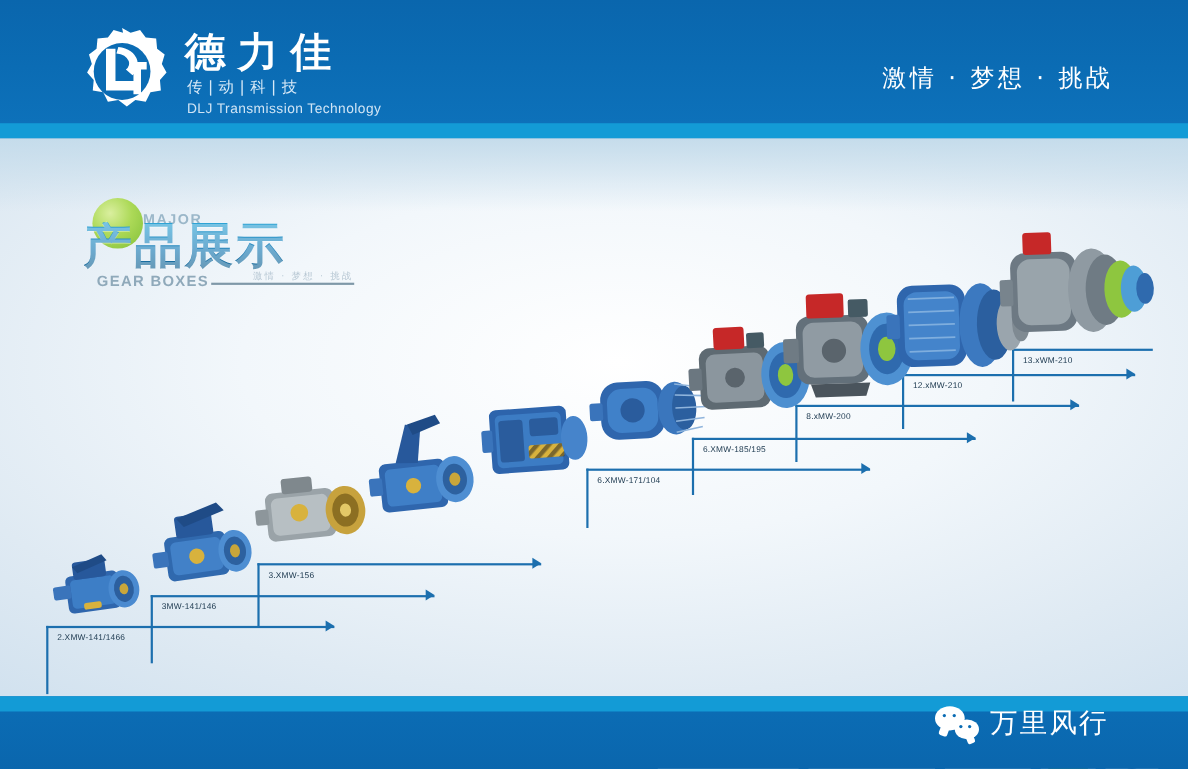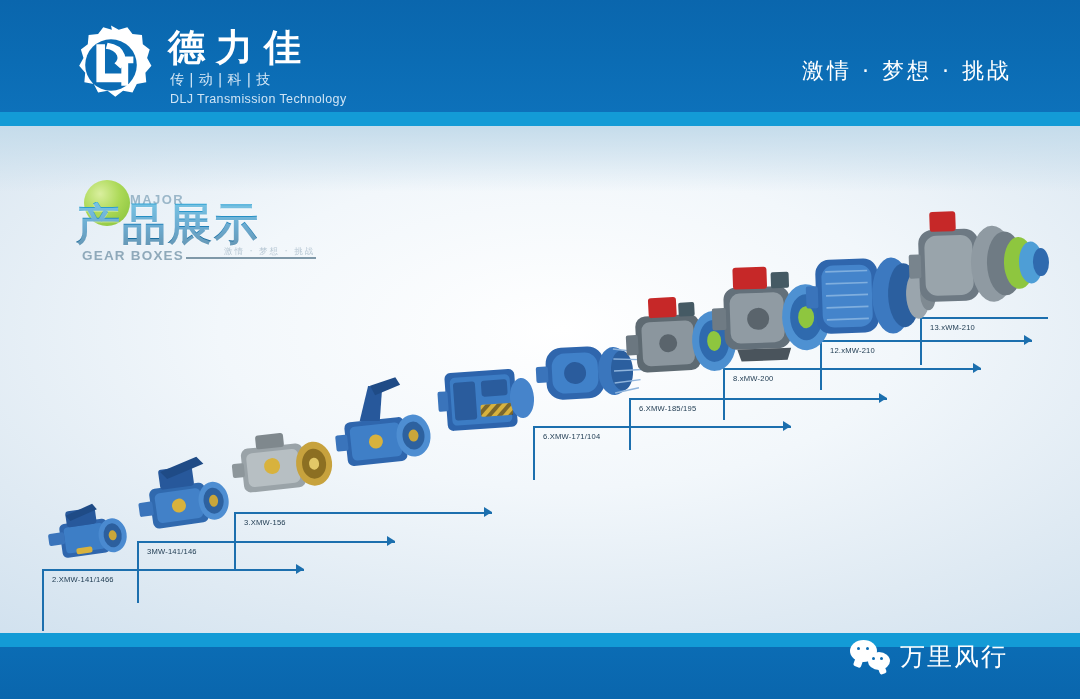--- a/index.html
+++ b/index.html
@@ -64,21 +64,21 @@
     font-weight:600;
   }
   .title-cn {
     position:relative; margin-top:14px; margin-left:4px;
     font-family:"DejaVu Sans", sans-serif;
     font-size:44px; font-weight:700; letter-spacing:2px; line-height:1;
     background:linear-gradient(180deg,#2fa5d6 0%, #1e7fb8 55%, #15618f 100%);
     -webkit-background-clip:text; background-clip:text; color:transparent;
     text-shadow:0 1px 0 rgba(255,255,255,.35);
   }
-  .title-row2 { position:relative; margin-top:2px; margin-left:10px; height:18px; }
+  .title-row2 { position:relative; margin-top:2px; margin-left:16px; height:18px; }
   .gear-en { position:absolute; left:0; top:0; color:#8fa9ba; font-size:13.5px; letter-spacing:1.2px; font-weight:600; }
   .rule { position:absolute; left:104px; top:9px; width:130px; height:1.5px; background:#7f98a8; }
   .mini-slogan { position:absolute; left:142px; top:-2px; color:#b8c8d4; font-size:8.5px; letter-spacing:2px;
     font-family:"DejaVu Sans", sans-serif; }
 
   .bullet-para {
     position:absolute; left:72px; top:152px; width:360px;
     display:flex; gap:9px; align-items:flex-start;
   }
   .diamond {
@@ -154,21 +154,21 @@
 
   .seal { width:38px; height:38px; border-radius:50%; border:2px solid #2b4c86;
           display:flex; align-items:center; justify-content:center; position:relative; }
   .seal:before{ content:""; position:absolute; inset:3px; border-radius:50%; border:1px solid #2b4c86; }
   .seal span{ color:#2b4c86; font-size:14px; }
 
   
   .footer-stripe { position:absolute; left:0; top:633px; width:1080px; height:14px; background:#139bd6; }
   .footer { position:absolute; left:0; top:647px; width:1080px; height:52px;
             background:linear-gradient(180deg,#0b6cb4 0%, #0a66ad 100%); }
-  .wechat { position:absolute; right:72px; top:640px; display:flex; align-items:flex-start; gap:10px; }
+  .wechat { position:absolute; right:72px; top:640px; display:flex; align-items:center; gap:10px; }
   .wechat-icon { position:relative; width:40px; height:30px; }
   .wb1 { position:absolute; left:0; top:0; width:27px; height:22px; background:#fff; border-radius:50%; }
   .wb1:after{ content:""; position:absolute; left:4px; bottom:-5px; width:8px; height:8px;
               background:#fff; transform:rotate(20deg); border-radius:2px 0 2px 2px; }
   .wb2 { position:absolute; right:0; bottom:0; width:22px; height:18px; background:#fff; border-radius:50%; }
   .wb2:after{ content:""; position:absolute; right:4px; bottom:-4px; width:7px; height:7px;
               background:#fff; transform:rotate(-20deg); border-radius:0 2px 2px 2px; }
   .wd { position:absolute; width:3.2px; height:3.2px; background:#0b6cb4; border-radius:50%; }
   .wechat-txt { color:#ffffff; font-size:25px; letter-spacing:2px; font-family:"DejaVu Sans", sans-serif; }
 </style>

